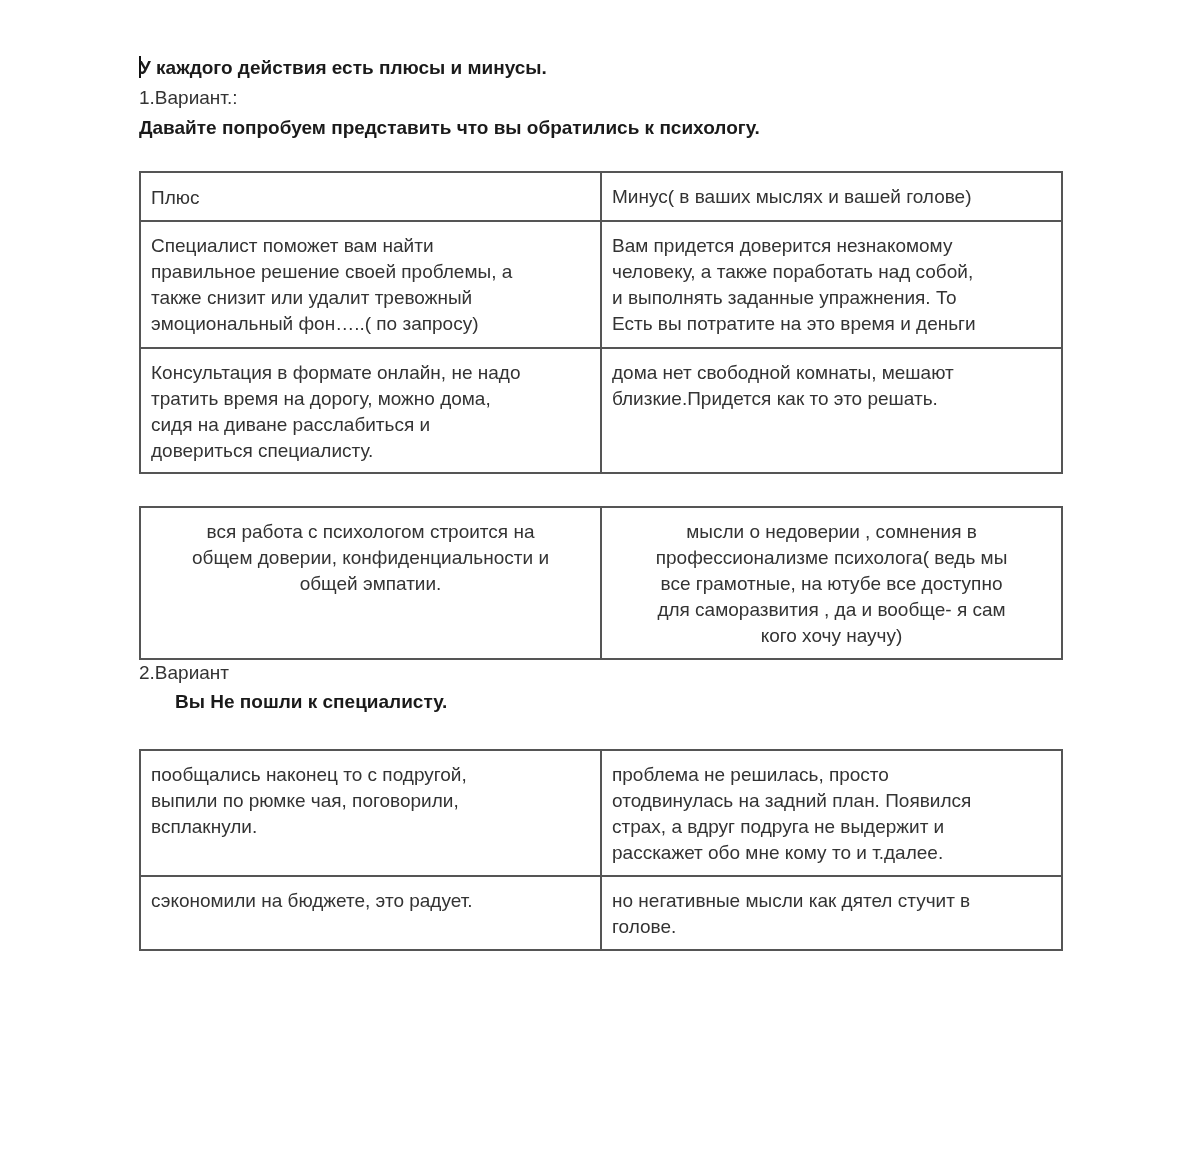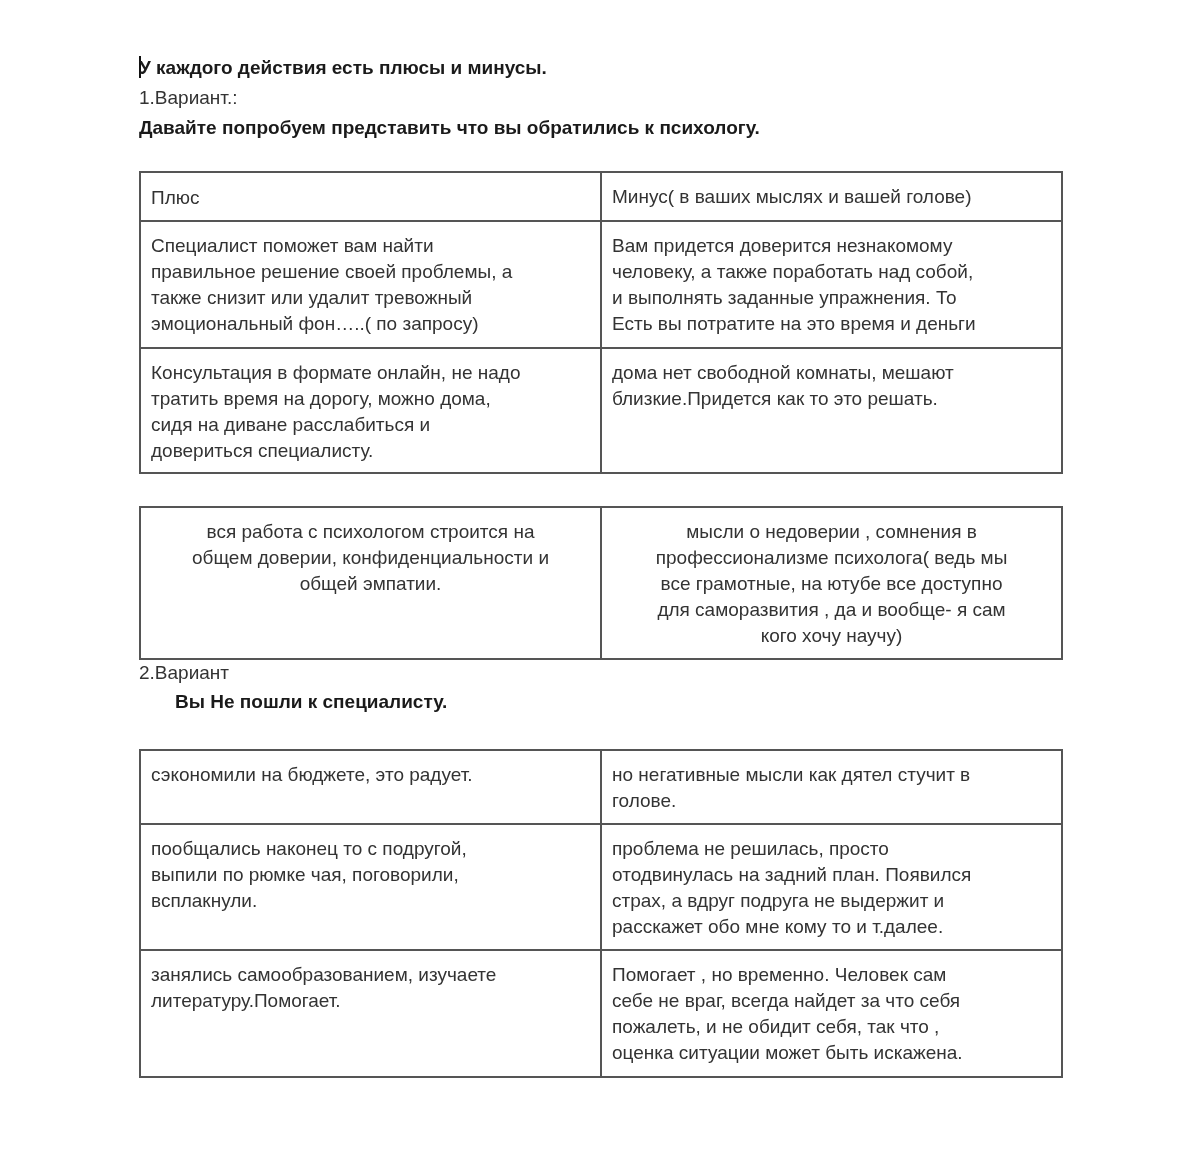--- a/index.html
+++ b/index.html
@@ -115,38 +115,30 @@
   <div class="line normal" style="top:661px;">2.Вариант</div>
 
   <div class="line bold" style="top:690px;margin-left:36px;">Вы Не пошли к специалисту.</div>
 
   <table class="grid" style="top:749px;">
     <colgroup>
         <col class="c1">
         <col class="c2">
       </colgroup>
     <tbody>
-        <tr style="height:74px;">
-      <td>сэкономили на бюджете, это радует.</td>
-      <td>но негативные мысли как дятел стучит в
-голове.</td>
-    </tr>
-    <tr style="height:126px;">
+        <tr style="height:126px;">
       <td>пообщались наконец то с подругой,
 выпили по рюмке чая, поговорили,
 всплакнули.</td>
       <td>проблема не решилась, просто
 отодвинулась  на задний план. Появился
 страх, а вдруг подруга не выдержит и
 расскажет обо мне кому то и т.далее.</td>
     </tr>
-    <tr style="height:127px;">
-      <td>занялись самообразованием, изучаете
-литературу.Помогает.</td>
-      <td>Помогает , но временно. Человек сам
-себе не враг, всегда найдет за что себя
-пожалеть, и не обидит себя, так что ,
-оценка ситуации может быть искажена.</td>
+    <tr style="height:74px;">
+      <td>сэкономили на бюджете, это радует.</td>
+      <td>но негативные мысли как дятел стучит в
+голове.</td>
     </tr>
   </tbody>
     </table>
 
 </div>
 
 </body></html>

